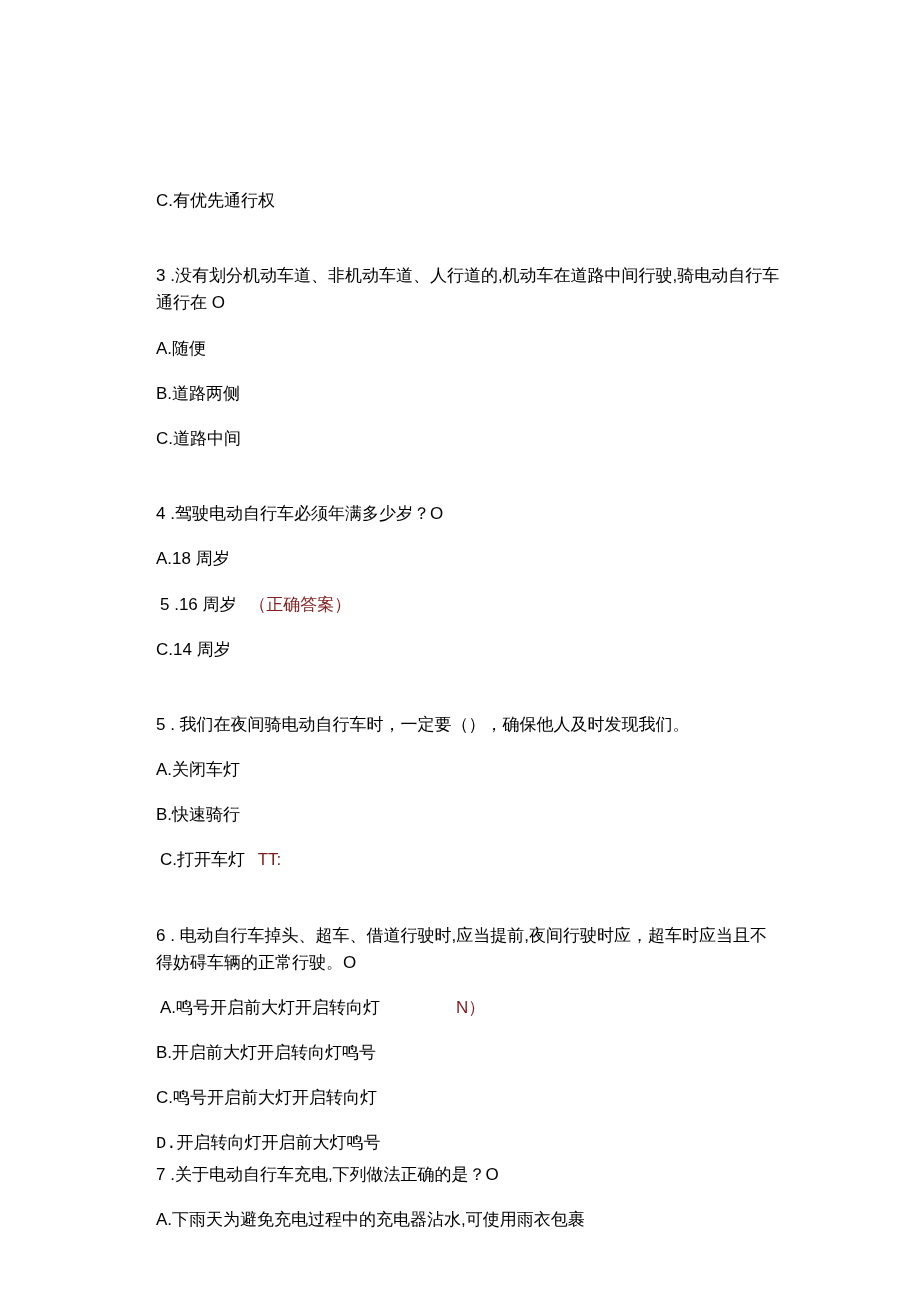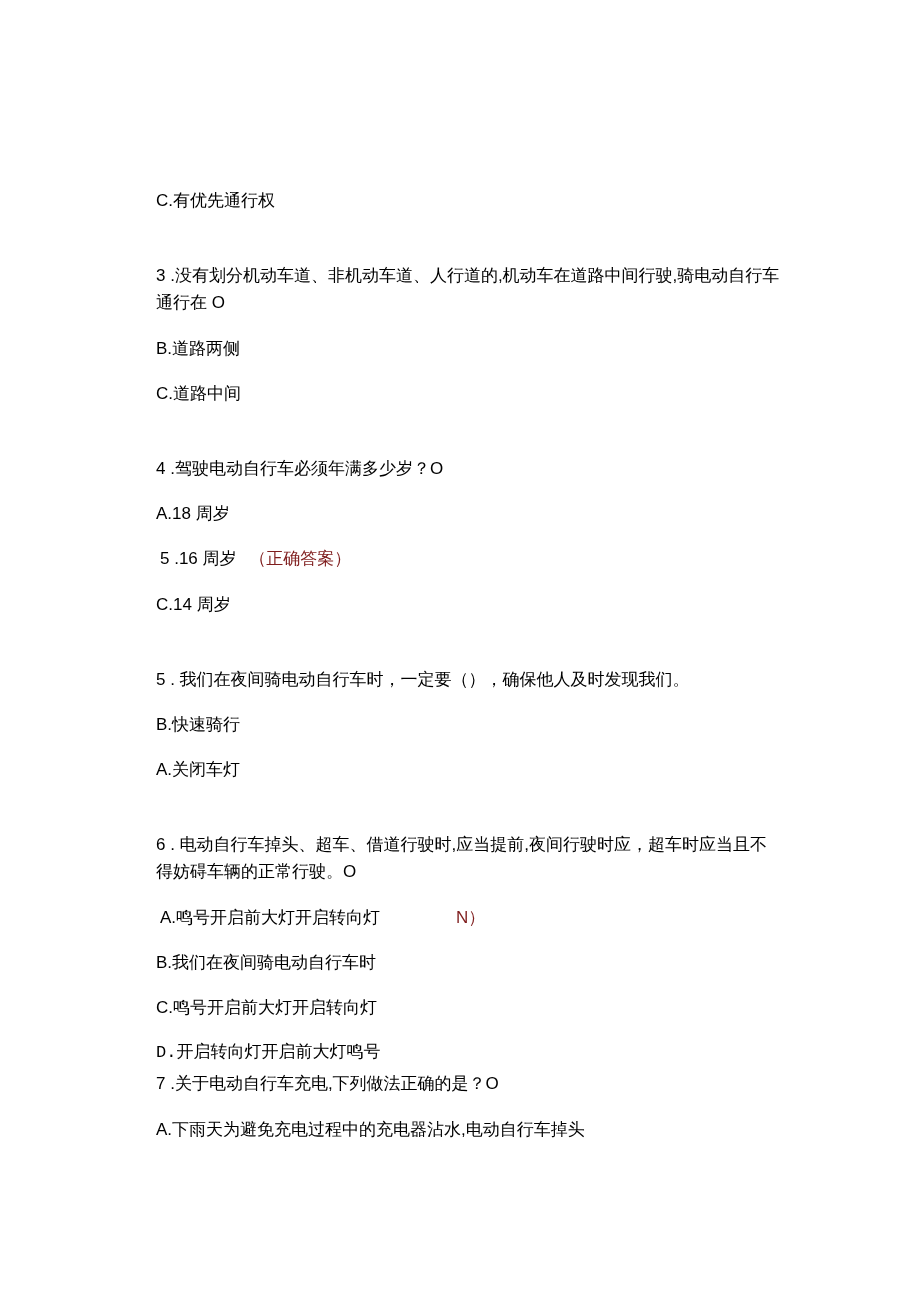--- a/index.html
+++ b/index.html
@@ -20,43 +20,48 @@
 </style>
 </head>
 <body>
 
 <div class="block">
   <div class="line">C.有优先通行权</div>
 </div>
 
 <div class="block">
   <div class="line">3 .没有划分机动车道、非机动车道、人行道的,机动车在道路中间行驶,骑电动自行车通行在 O</div>
+  <div class="line">A.随便</div>
   <div class="line">B.道路两侧</div>
   <div class="line">C.道路中间</div>
 </div>
 
 <div class="block">
   <div class="line">4 .驾驶电动自行车必须年满多少岁？O</div>
   <div class="line">A.18 周岁</div>
   <div class="line">
     <span>5  .16 周岁</span>
     <span class="orange">（正确答案）</span>
   </div>
   <div class="line">C.14 周岁</div>
 </div>
 
 <div class="block">
   <div class="line">5 . 我们在夜间骑电动自行车时，一定要（），确保他人及时发现我们。</div>
+  <div class="line">A.关闭车灯</div>
   <div class="line">B.快速骑行</div>
-  <div class="line">A.关闭车灯</div>
+  <div class="line">
+    <span>C.打开车灯</span>
+    <span class="orange">TT:</span>
+  </div>
 </div>
 
 <div class="block q-last">
   <div class="line">6 . 电动自行车掉头、超车、借道行驶时,应当提前,夜间行驶时应，超车时应当且不得妨碍车辆的正常行驶。O</div>
   <div class="line">
     <span>A.鸣号开启前大灯开启转向灯</span><span class="spacer-sm"></span><span class="orange">N）</span>
   </div>
-  <div class="line">B.我们在夜间骑电动自行车时</div>
+  <div class="line">B.开启前大灯开启转向灯鸣号</div>
   <div class="line">C.鸣号开启前大灯开启转向灯</div>
   <div class="line tight">D.开启转向灯开启前大灯鸣号</div>
   <div class="line">7  .关于电动自行车充电,下列做法正确的是？O</div>
-  <div class="line">A.下雨天为避免充电过程中的充电器沾水,电动自行车掉头</div>
+  <div class="line">A.下雨天为避免充电过程中的充电器沾水,可使用雨衣包裹</div>
 </div>
 
 </body></html>

